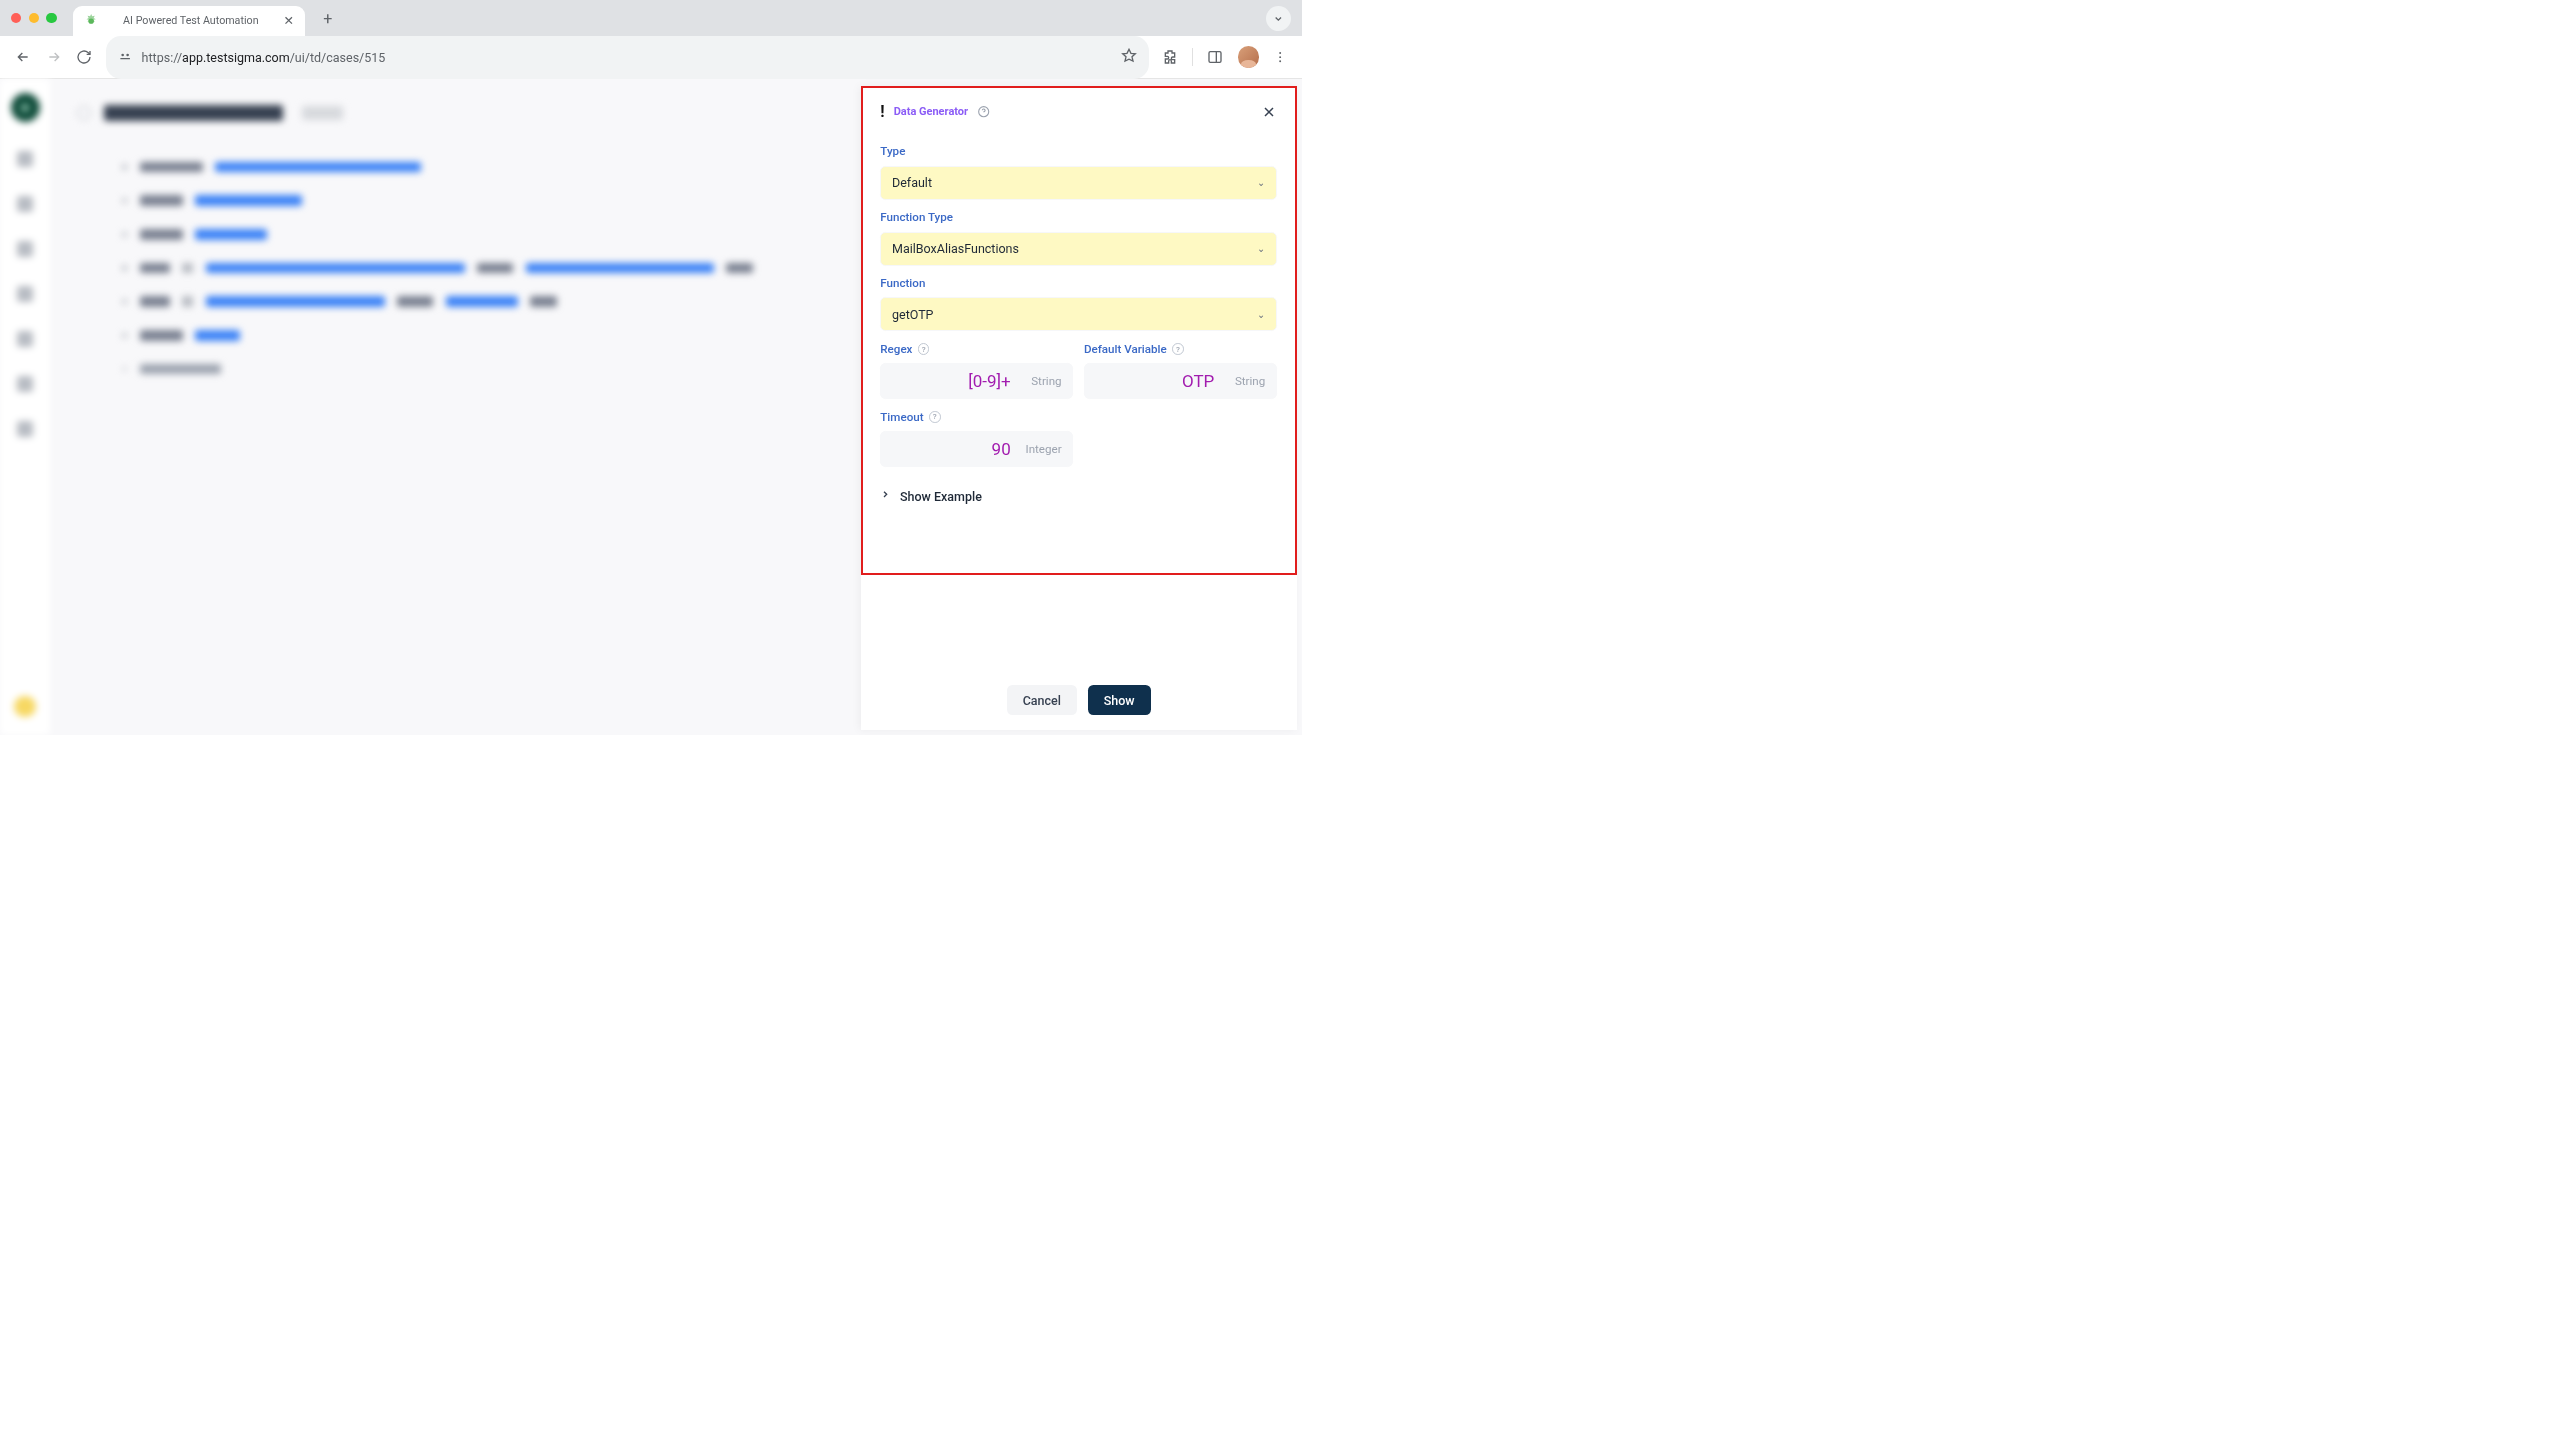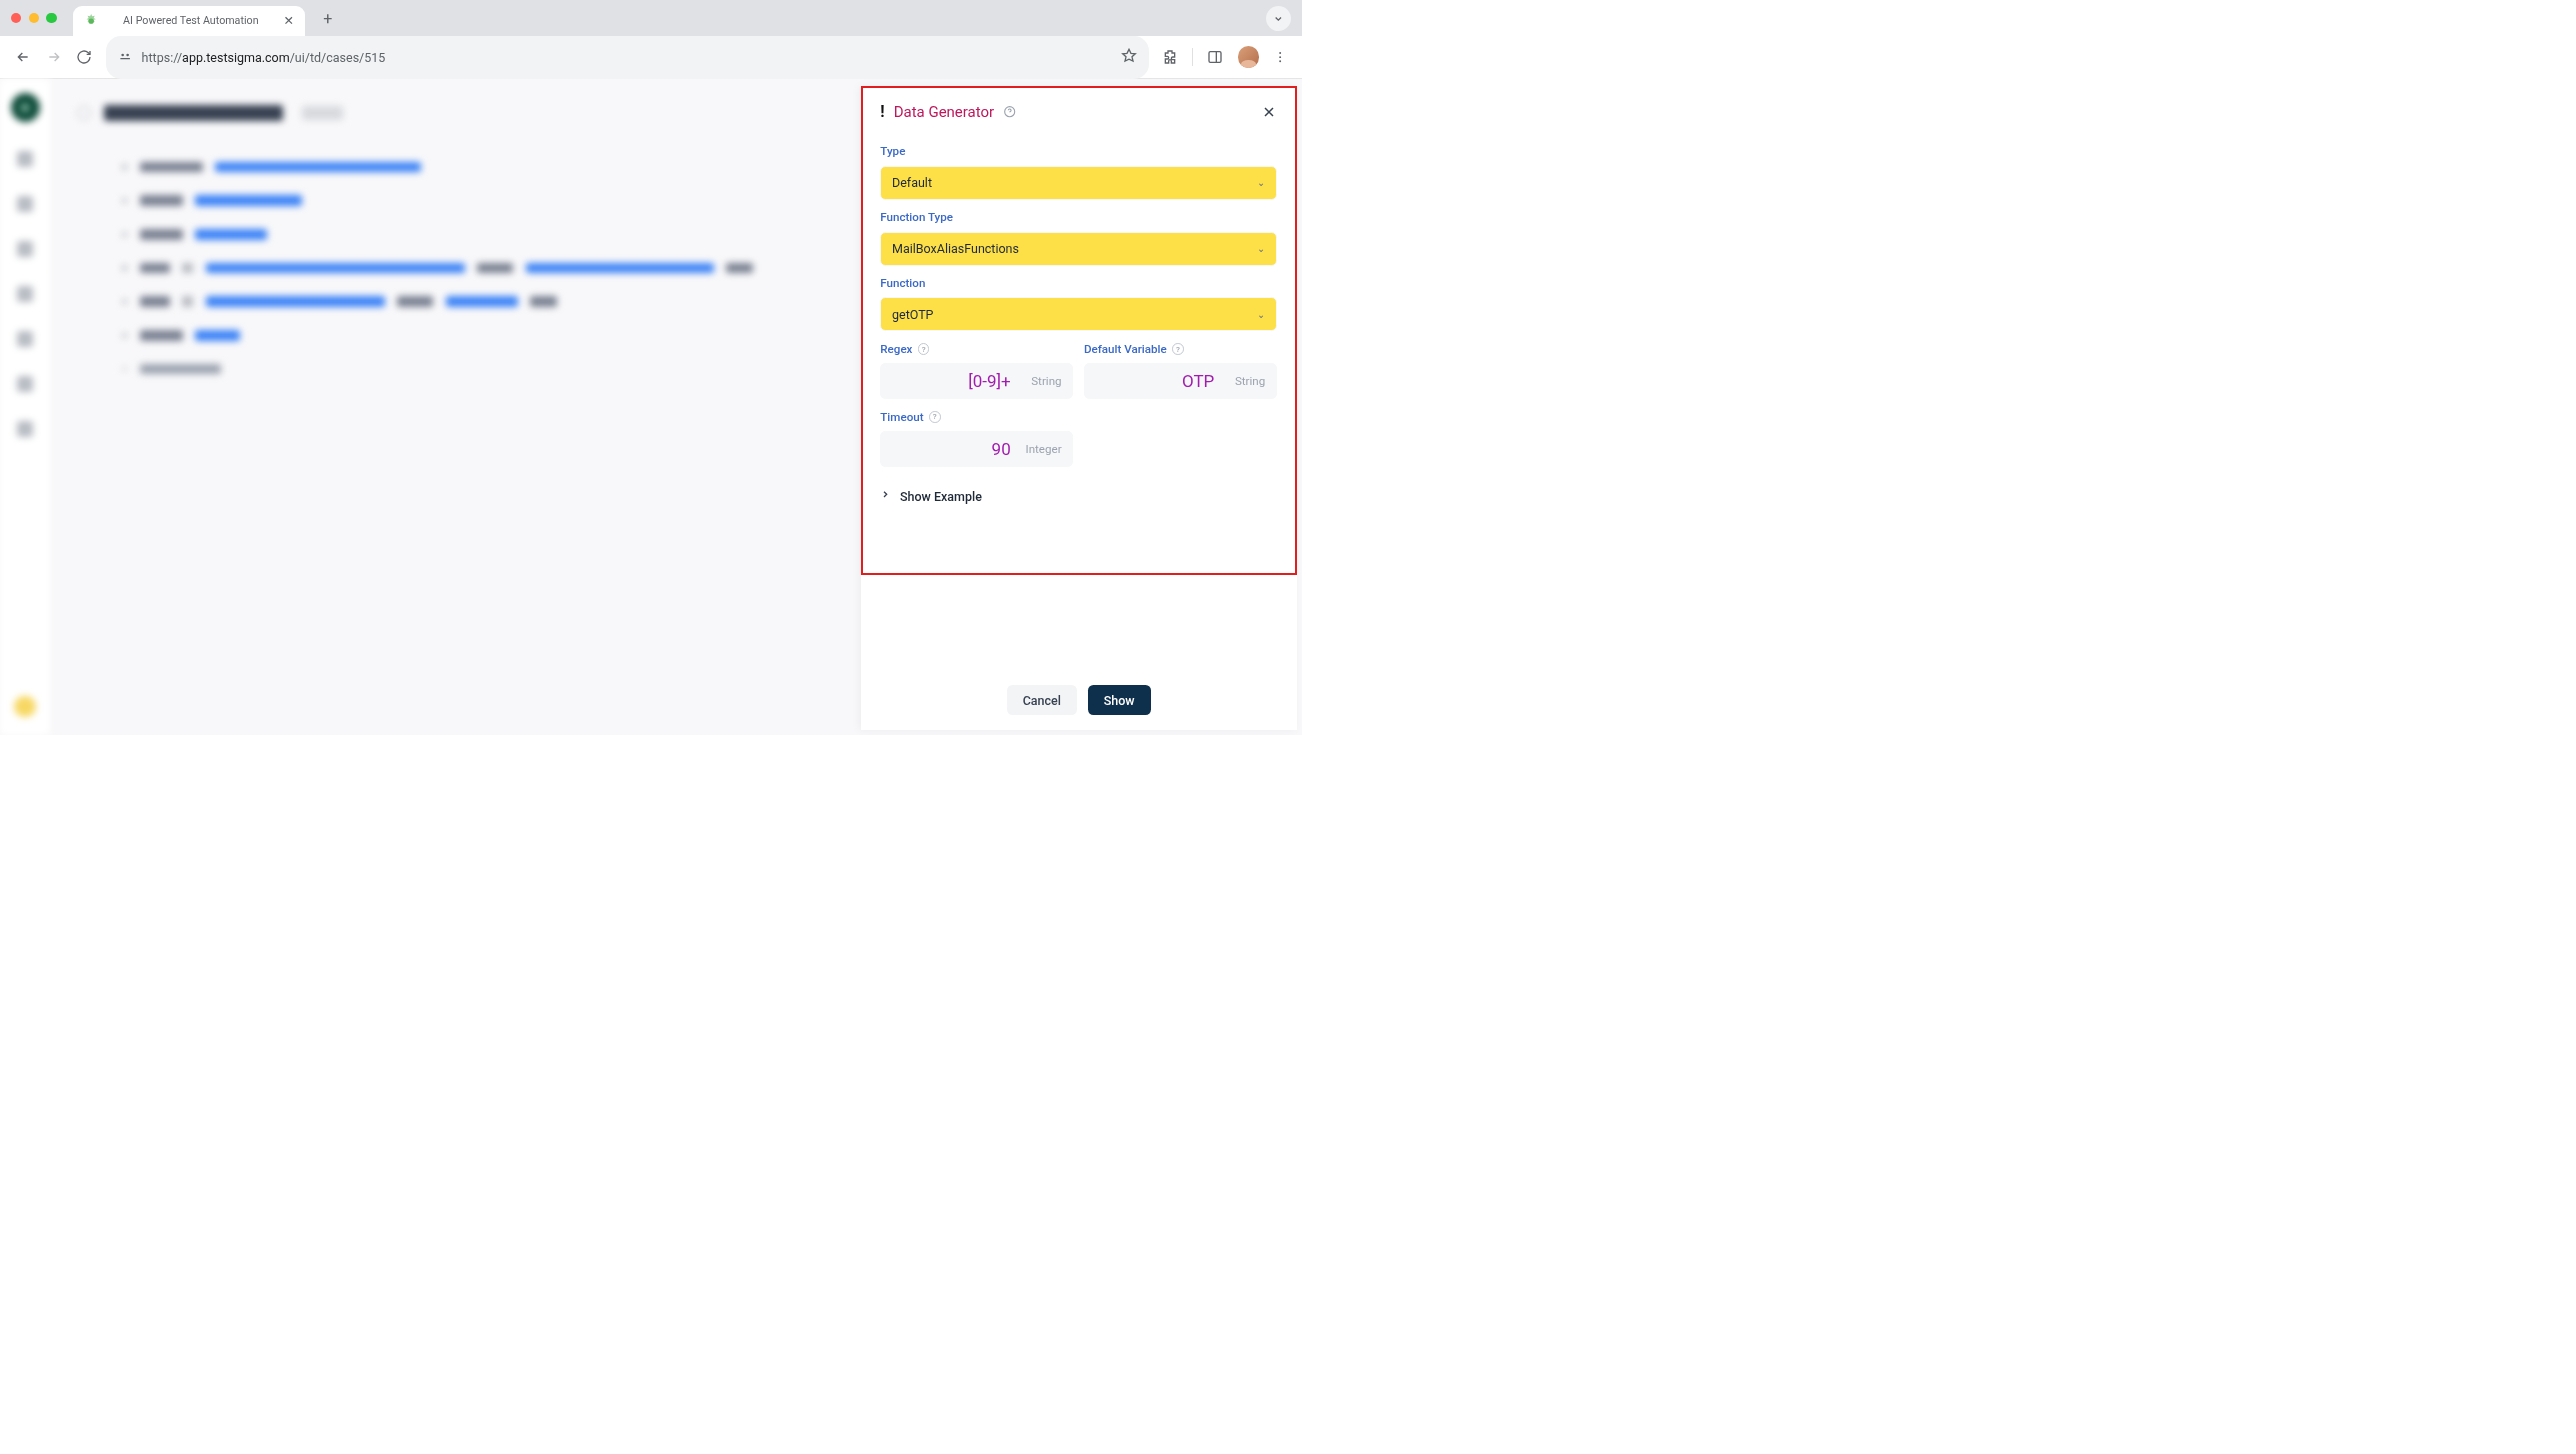--- a/index.html
+++ b/index.html
@@ -55,27 +55,27 @@
 .step-gray { height: 10.7px; background: #7a8191; border-radius: 2.7px; }
 .step-blue { height: 10.7px; background: #3b82f6; border-radius: 2.7px; }
 .step-dg { height: 10.7px; background: #9ca3af; border-radius: 2.7px; }
 .step-sq { width:10.7px;height:10.7px;background:#b8bcc3;border-radius:1.8px;}
 
 
 .side-panel { position: absolute; top: 7.2px; right: 5.4px; bottom: 5.4px; width: 436px; background: #fff; display: flex; flex-direction: column; box-shadow: -1.8px 0 9px rgba(0,0,0,0.05); }
 .sp-highlight { border: 2.7px solid #e11d1d; position: absolute; top: 0; right: 0; left: 0; bottom: 155px; pointer-events: none; z-index: 5; }
 .sp-header { padding: 16px 19.7px 9px; display: flex; align-items: center; gap: 9px; }
 .sp-exc { font-weight: bold; color: #111; font-size: 16px; }
-.sp-title { font-size: 15px; font-weight: 400; color: #be185d; }
+.sp-title { font-size: 11px; font-weight: 700; color: #8b5cf6; }
 .sp-help { color: #9ca3af; display:flex; }
 .sp-close { margin-left: auto; color: #374151; cursor: pointer; font-size:16px; display:flex; }
 .sp-body { padding: 3.6px 19.7px; flex: 1; overflow: auto; }
 .sp-label { font-size: 11.6px; font-weight: 500; color: #3b69c6; margin: 10.7px 0 7.2px; display: flex; align-items: center; gap: 5.4px; }
 .sp-label .qm { width: 11.6px; height: 11.6px; border: 0.9px solid #c1c8d2; border-radius: 50%; display: inline-flex; align-items: center; justify-content: center; font-size: 8px; color: #9ca3af; }
-.sp-select { width: 100%; height: 34px; background: #fde047; border: 0.9px solid #f6f7f9; border-radius: 5.4px; padding: 0 10.7px; display: flex; align-items: center; justify-content: space-between; font-size: 12.5px; color: #1f2937; cursor: pointer; }
+.sp-select { width: 100%; height: 34px; background: #fef9c3; border: 0.9px solid #f6f7f9; border-radius: 5.4px; padding: 0 10.7px; display: flex; align-items: center; justify-content: space-between; font-size: 12.5px; color: #1f2937; cursor: pointer; }
 .sp-chev { color: #6b7280; font-size: 9.8px; }
 .sp-row { display: flex; gap: 10.7px; }
 .sp-col { flex: 1; display: flex; flex-direction: column; }
 .sp-input { width: 100%; height: 36px; background: #f6f7f9; border: 0.9px solid #f6f7f9; border-radius: 5.4px; padding: 0 10.7px; display: flex; align-items: center; justify-content: space-between; font-size: 12.5px; color: #1f2937; }
 .sp-input input { border:none; background:transparent; outline:none; width: 70%; font-size:17px;color:#a21caf;text-align:right;}
 .sp-input .suf { color:#9ca3af; font-size: 11.6px;}
 .sp-expand { display: flex; align-items: center; gap: 9px; margin: 21.5px 0 10.7px; font-weight: 500; color: #1f2937; font-size: 12.5px; cursor: pointer; }
 .sp-expand .ar { color:#374151; font-size:11.6px;}
 
 .sp-footer { padding: 14.3px 19.7px; display: flex; justify-content: center; gap: 10.7px; }

